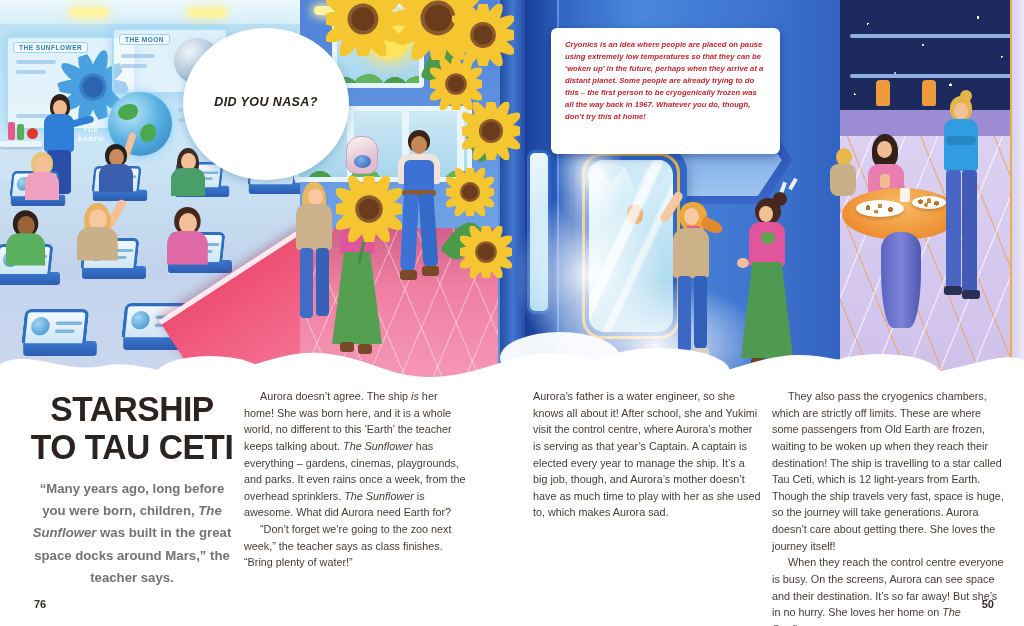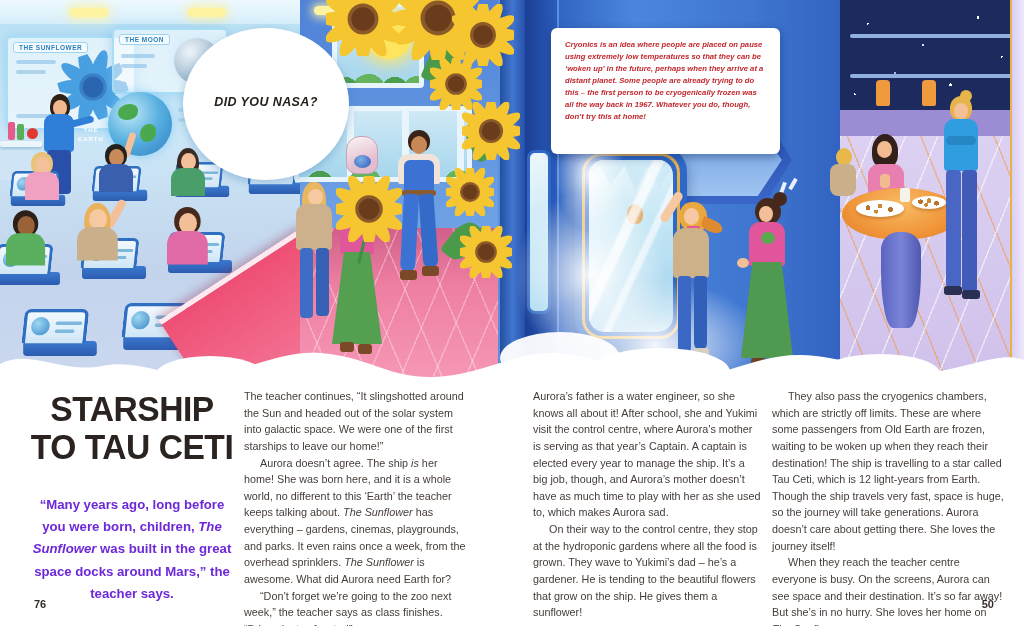--- a/index.html
+++ b/index.html
@@ -99,21 +99,21 @@
     box-shadow:0 3px 10px rgba(70,130,180,.4);display:flex;flex-direction:column;align-items:center;justify-content:center;padding:14px 12px;text-align:center}
   .cc-title{font-size:12.5px;font-weight:bold;color:#262019;letter-spacing:.4px;font-style:italic;margin-bottom:5px}
   .cc-body{font-size:7.6px;font-weight:600;font-style:italic;color:#1f72b8;line-height:1.5;width:138px}
   .callout-box{left:551px;top:28px;width:229px;height:126px;background:#fff;border-radius:6px;z-index:6;
     box-shadow:0 3px 10px rgba(20,40,100,.45);padding:11px 14px}
   .cb-title{font-size:14px;font-weight:bold;font-style:italic;color:#1e1c38;margin-bottom:5px}
   .cb-body{font-size:7.7px;font-weight:bold;font-style:italic;color:#c1272d;line-height:1.55}
 
   
   .article-title{left:26px;top:390px;width:212px;text-align:center;font-size:35px;line-height:1.08;font-weight:bold;color:#2b2320;letter-spacing:-.5px;transform:scaleX(.96);z-index:10}
-  .article-quote{left:30px;top:494px;width:204px;text-align:center;font-size:13.2px;font-weight:bold;line-height:1.68;color:#6d28d9;z-index:10}
+  .article-quote{left:30px;top:478px;width:204px;text-align:center;font-size:13.2px;font-weight:bold;line-height:1.68;color:#737373;z-index:10}
   .article-col{top:388px;z-index:10}
   .col-1{left:244px;width:226px}
   .col-2{left:533px;width:228px}
   .col-3{left:772px;width:232px}
   .para{font-size:10.8px;line-height:1.54;color:#45" "3c37;color:#453c37}
   .para.indent{text-indent:16px}
   .pagenum{bottom:16px;font-size:11px;font-weight:bold;color:#352c28;z-index:10}
   .pn-left{left:34px}
   .pn-right{right:30px}
 </style>
@@ -498,27 +498,25 @@
   <div class="px callout-box">
     <div class="cb-body">Cryonics is an idea where people are placed on pause using extremely low temperatures so that they can be ‘woken up’ in the future, perhaps when they arrive at a distant planet. Some people are already trying to do this – the first person to be cryogenically frozen was all the way back in 1967. Whatever you do, though, don’t try this at home!</div>
   </div>
 </div>
 
 <h1 class="px article-title"><span>STARSHIP</span><br><span>TO TAU CETI</span></h1>
 
 <div class="px article-quote"><span>“Many years ago, long before you were born, children, </span><em>The Sunflower</em><span> was built in the great space docks around Mars,” the teacher says.</span></div>
 
 <div class="px article-col col-1">
-    <p class="para"><span>The teacher continues, “It slingshotted around the Sun and headed out of the solar system into galactic space. We were one of the first starships to leave our home!”</span></p>
     <p class="para indent"><span>Aurora doesn’t agree. The ship </span><em>is</em><span> her home! She was born here, and it is a whole world, no different to this ‘Earth’ the teacher keeps talking about. </span><em>The Sunflower</em><span> has everything – gardens, cinemas, playgrounds, and parks. It even rains once a week, from the overhead sprinklers. </span><em>The Sunflower</em><span> is awesome. What did Aurora need Earth for?</span></p>
     <p class="para indent"><span>“Don’t forget we’re going to the zoo next week,” the teacher says as class finishes. “Bring plenty of water!”</span></p>
   </div>
 <div class="px article-col col-2">
     <p class="para"><span>Aurora’s father is a water engineer, so she knows all about it! After school, she and Yukimi visit the control centre, where Aurora’s mother is serving as that year’s Captain. A captain is elected every year to manage the ship. It’s a big job, though, and Aurora’s mother doesn’t have as much time to play with her as she used to, which makes Aurora sad.</span></p>
-    <p class="para indent"><span>On their way to the control centre, they stop at the hydroponic gardens where all the food is grown. They wave to Yukimi’s dad – he’s a gardener. He is tending to the beautiful flowers that grow on the ship. He gives them a sunflower!</span></p>
   </div>
 <div class="px article-col col-3">
     <p class="para indent"><span>They also pass the cryogenics chambers, which are strictly off limits. These are where some passengers from Old Earth are frozen, waiting to be woken up when they reach their destination! The ship is travelling to a star called Tau Ceti, which is 12 light-years from Earth. Though the ship travels very fast, space is huge, so the journey will take generations. Aurora doesn’t care about getting there. She loves the journey itself!</span></p>
-    <p class="para indent"><span>When they reach the teacher centre everyone is busy. On the screens, Aurora can see space and their destination. It’s so far away! But she’s in no hurry. She loves her home on </span><em>The Sunflower</em><span>.</span></p>
+    <p class="para indent"><span>When they reach the control centre everyone is busy. On the screens, Aurora can see space and their destination. It’s so far away! But she’s in no hurry. She loves her home on </span><em>The Sunflower</em><span>.</span></p>
   </div>
 
 <div class="px pagenum pn-left">76</div>
 <div class="px pagenum pn-right">50</div>
 
 </body></html>

